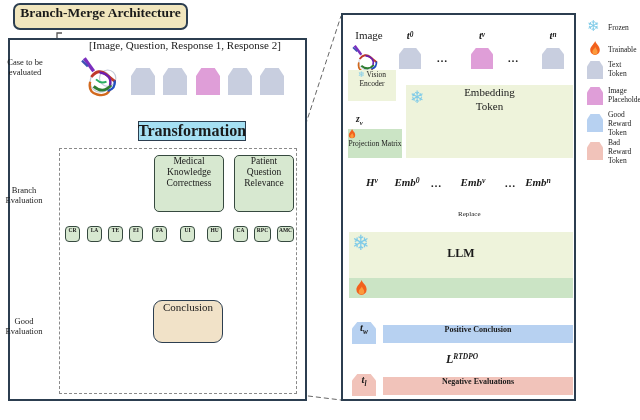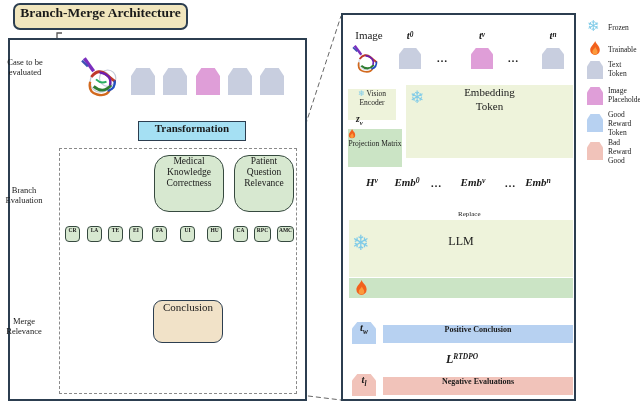--- a/index.html
+++ b/index.html
@@ -8,21 +8,21 @@
     --good:#b7d1f1; --bad:#f1c3ba; --ink:#1a1a1a;
   }
   html,body{margin:0;padding:0;background:#fff}
   #stage{position:relative;width:640px;height:420px;background:#fff;overflow:hidden;
          font-family:"Liberation Serif","DejaVu Serif",serif;color:var(--ink)}
   .abs{position:absolute}
   .ctr{display:flex;align-items:flex-start;justify-content:center;text-align:center}
   .panel{border:2px solid var(--bd);background:#fff;box-sizing:border-box}
   .tag{background:var(--tan);border:2px solid var(--bd);border-radius:7px;font-weight:bold;box-sizing:border-box}
   .token{clip-path:polygon(0 100%,0 30%,22% 0,78% 0,100% 30%,100% 100%)}
-  .gbox{background:var(--green);border:1.4px solid #36493f;border-radius:15px;font-size:9.5px;line-height:1.15;box-sizing:border-box}
+  .gbox{background:var(--green);border:1.4px solid #36493f;border-radius:5px;font-size:9.5px;line-height:1.15;box-sizing:border-box}
   .mbox{background:var(--green);border:1px solid #36493f;border-radius:4px;font-size:5.5px;font-weight:bold;box-sizing:border-box}
   .math{font-style:italic;font-weight:bold}
   .math sub{font-size:70%;font-style:italic}
   .blk{box-sizing:border-box}
   .lgd{font-size:7.5px;line-height:1.2}
   .sf{color:#7fcbe8;line-height:1}
   svg{display:block}
 </style>
 </head>
 <body>
@@ -143,20 +143,21 @@
     </g>
   </svg>
 
   <div class="abs panel" style="left:8px;top:38px;width:299px;height:363px"></div>
   <div class="abs tag ctr" style="left:13px;top:3px;width:175px;height:27px;font-size:13.5px">
     <span>Branch-Merge Architecture</span>
   </div>
 
   <div class="abs ctr" style="left:2px;top:57px;width:46px;font-size:8.5px;line-height:1.2">Case to be evaluated</div>
 
+  <div class="abs ctr" style="left:68px;top:39px;width:234px;font-size:11px">[Image, Question, Response 1, Response 2]</div>
 
   <div class="abs" style="left:79px;top:56px;width:48px;height:42px">
     <svg width="48" height="42" viewBox="0 0 40 36">
       <path d="M4,2 L12,13" stroke="#7b2fbe" stroke-width="3" fill="none"></path>
       <path d="M2,4 L7,9" stroke="#3f51b5" stroke-width="2" fill="none"></path>
       <circle cx="18" cy="22" r="9" stroke="#c3cad8" stroke-width="1" fill="none"></circle>
       <circle cx="24" cy="19" r="7" stroke="#c3cad8" stroke-width="1" fill="none"></circle>
       <path d="M10,18 q6,-8 13,-2 t8,6" stroke="#c0392b" stroke-width="2.4" fill="none"></path>
       <path d="M12,26 q8,7 15,-1" stroke="#2e7d32" stroke-width="2.4" fill="none"></path>
       <path d="M9,22 q-2,9 6,11 q8,2 11,-4" stroke="#d2691e" stroke-width="2" fill="none"></path>
@@ -165,28 +166,28 @@
       <path d="M14,20 q4,4 9,2" stroke="#27ae60" stroke-width="1.6" fill="none"></path>
     </svg>
   </div>
 
   <div class="abs token" style="left:131px;top:68px;width:24px;height:27px;background:var(--gray)"></div>
   <div class="abs token" style="left:163px;top:68px;width:24px;height:27px;background:var(--gray)"></div>
   <div class="abs token" style="left:196px;top:68px;width:24px;height:27px;background:var(--pink)"></div>
   <div class="abs token" style="left:228px;top:68px;width:24px;height:27px;background:var(--gray)"></div>
   <div class="abs token" style="left:260px;top:68px;width:24px;height:27px;background:var(--gray)"></div>
 
-  <div class="abs ctr blk" style="left:138px;top:121px;width:108px;height:20px;background:#a5e0f3;border:1.5px solid var(--bd);font-size:11px;font-weight:bold">
+  <div class="abs ctr blk" style="left:138px;top:121px;width:108px;height:20px;background:#a5e0f3;border:1.5px solid var(--bd);font-size:16px;font-weight:bold">
     <span>Transformation</span>
   </div>
 
   <div class="abs" style="left:59px;top:148px;width:238px;height:246px;border:1px dashed #8a8a8a;box-sizing:border-box"></div>
 
   <div class="abs ctr" style="left:0px;top:185px;width:48px;font-size:8.5px;line-height:1.2">Branch Evaluation</div>
-  <div class="abs ctr" style="left:0px;top:316px;width:48px;font-size:8.5px;line-height:1.2">Merge Relevance</div>
+  <div class="abs ctr" style="left:0px;top:316px;width:48px;font-size:8.5px;line-height:1.2">Good Evaluation</div>
 
   <div class="abs ctr gbox" style="left:154px;top:155px;width:70px;height:57px">
     <span>Medical Knowledge Correctness</span>
   </div>
   <div class="abs ctr gbox" style="left:234px;top:155px;width:60px;height:57px">
     <span>Patient Question Relevance</span>
   </div>
 
   <div class="abs ctr mbox" style="left:65px;top:226px;width:15px;height:16px">CR</div>
   <div class="abs ctr mbox" style="left:87px;top:226px;width:15px;height:16px">LA</div>
@@ -232,28 +233,28 @@
       <path d="M24,30 q7,-2 6,-9" stroke="#1f4fc0" stroke-width="2" fill="none"></path>
     </svg>
   </div>
 
   <div class="abs token" style="left:399px;top:48px;width:22px;height:21px;background:var(--gray)"></div>
   <div class="abs ctr" style="left:430px;top:52px;width:24px;font-size:11px;font-weight:bold">…</div>
   <div class="abs token" style="left:471px;top:48px;width:22px;height:21px;background:var(--pink)"></div>
   <div class="abs ctr" style="left:501px;top:52px;width:24px;font-size:11px;font-weight:bold">…</div>
   <div class="abs token" style="left:542px;top:48px;width:22px;height:21px;background:var(--gray)"></div>
 
-  <div class="abs ctr" style="left:348px;top:89px;width:48px;height:31px;background:var(--pale);font-size:7.5px;line-height:1.25">
+  <div class="abs ctr" style="left:348px;top:70px;width:48px;height:31px;background:var(--pale);font-size:7.5px;line-height:1.25">
     <span><span class="sf" style="font-size:8px">❄</span>
     <span>Vision Encoder</span></span>
   </div>
   <div class="abs math" style="left:356px;top:114px;font-size:9.5px">
     <span>z</span><sub>v</sub>
   </div>
-  <div class="abs ctr" style="left:348px;top:129px;width:54px;height:38px;background:var(--strip);font-size:7.5px;line-height:1.25">
+  <div class="abs ctr" style="left:348px;top:129px;width:54px;height:29px;background:var(--strip);font-size:7.5px;line-height:1.25">
     <span><svg width="8" height="10" viewBox="0 0 12 15" style="vertical-align:-1px">
           <path d="M6.2,0 C6.8,3 10.8,4.6 10.8,9 a4.8,5 0 1,1 -9.6,0 C1.2,5.6 4.4,4 6.2,0 Z" fill="#f2611d"></path>
           <path d="M6.4,6 C6.8,8 8.6,8.6 8.6,10.8 a2.6,2.8 0 1,1 -5.2,0 C3.4,8.8 5.2,8.2 6.4,6 Z" fill="#fb9a3c"></path>
         </svg>
     <span>Projection Matrix</span></span>
   </div>
 
   <div class="abs ctr" style="left:406px;top:85px;width:167px;height:73px;background:var(--pale);font-size:11px;line-height:1.3">
     <span style="display:inline-block;width:80px">Embedding Token</span>
   </div>
@@ -273,21 +274,21 @@
       <sub>v</sub>
   </div>
   <div class="abs ctr" style="left:500px;top:177px;width:20px;font-size:11px;font-weight:bold">…</div>
   <div class="abs ctr math" style="left:519px;top:176px;width:38px;font-size:11px">
     <span>Emb</span>
       <sub>n</sub>
   </div>
 
   <div class="abs" style="left:458px;top:210px;font-size:7px">Replace</div>
 
-  <div class="abs ctr" style="left:349px;top:220px;width:224px;height:57px;background:var(--pale);font-size:12px;font-weight:normal">
+  <div class="abs ctr" style="left:349px;top:232px;width:224px;height:47px;background:var(--pale);font-size:12px;font-weight:bold">
     <span style="margin-top:14px">LLM</span>
   </div>
   <span class="abs sf" style="left:352px;top:233px;font-size:21px">❄</span>
   <div class="abs" style="left:349px;top:278px;width:224px;height:20px;background:var(--strip)"></div>
   <svg class="abs" style="left:355px;top:280px" width="13" height="16" viewBox="0 0 12 15">
     <path d="M6.2,0 C6.8,3 10.8,4.6 10.8,9 a4.8,5 0 1,1 -9.6,0 C1.2,5.6 4.4,4 6.2,0 Z" fill="#f2611d"></path>
     <path d="M6.4,6 C6.8,8 8.6,8.6 8.6,10.8 a2.6,2.8 0 1,1 -5.2,0 C3.4,8.8 5.2,8.2 6.4,6 Z" fill="#fb9a3c"></path>
   </svg>
 
   <div class="abs token ctr math" style="left:352px;top:322px;width:24px;height:22px;background:var(--good);font-size:10.5px">
@@ -322,16 +323,16 @@
     <div class="abs token" style="left:587px;top:61px;width:16px;height:18px;background:var(--gray)"></div>
     <div class="abs lgd" style="left:608px;top:60px;width:30px">Text Token</div>
 
     <div class="abs token" style="left:587px;top:87px;width:16px;height:18px;background:var(--pink)"></div>
     <div class="abs lgd" style="left:608px;top:86px;width:34px">Image Placeholder</div>
 
     <div class="abs token" style="left:587px;top:114px;width:16px;height:18px;background:var(--good)"></div>
     <div class="abs lgd" style="left:608px;top:110px;width:30px">Good Reward Token</div>
 
     <div class="abs token" style="left:587px;top:142px;width:16px;height:18px;background:var(--bad)"></div>
-    <div class="abs lgd" style="left:608px;top:138px;width:30px">Bad Reward Good</div>
+    <div class="abs lgd" style="left:608px;top:138px;width:30px">Bad Reward Token</div>
   </div>
 
 </div>
 
 </body></html>

